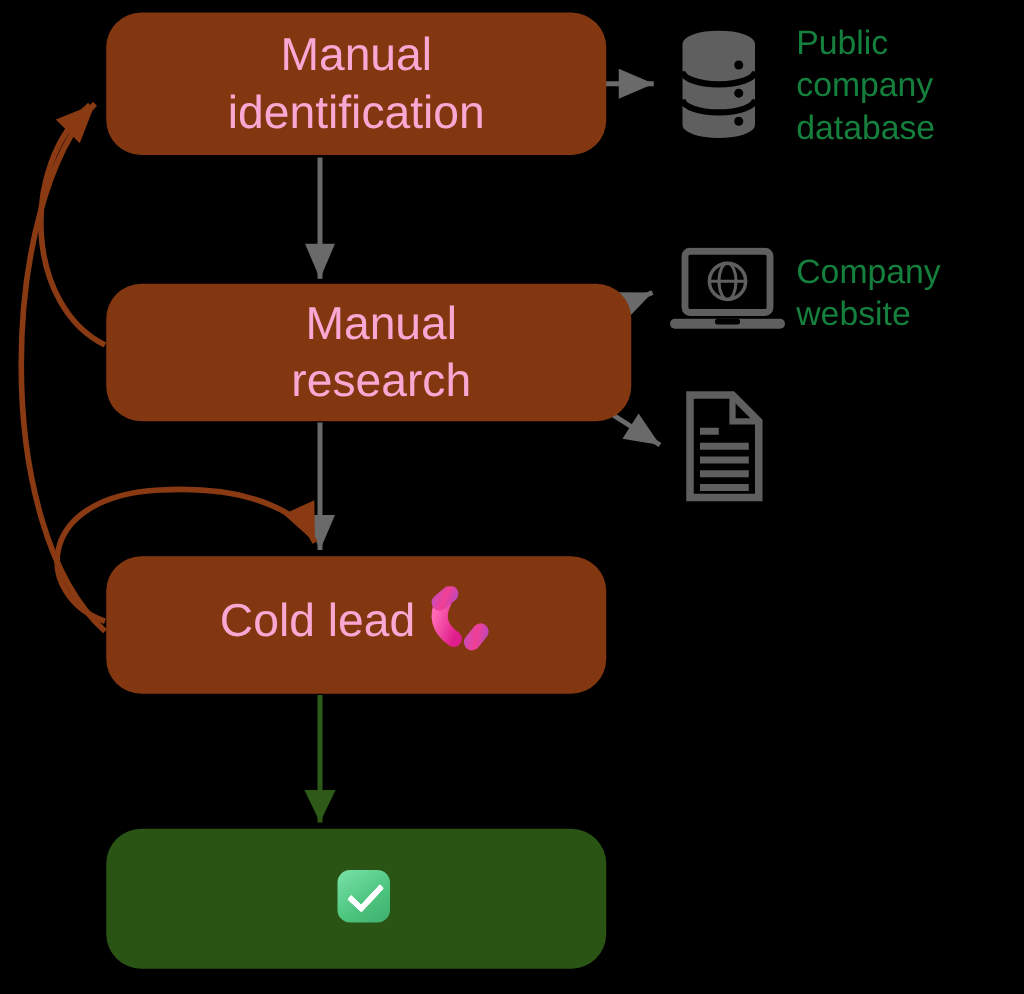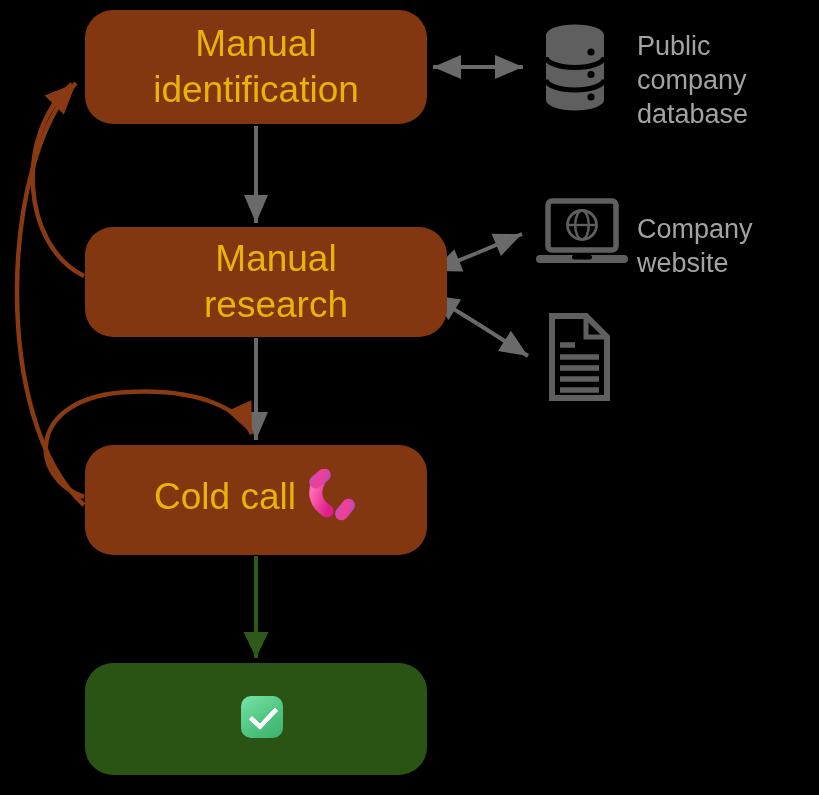--- a/index.html
+++ b/index.html
@@ -2,31 +2,31 @@
 <html><head>
 <meta charset="utf-8">
 <style>
   html,body{margin:0;padding:0;background:#000;}
   body{font-family:"Liberation Sans", sans-serif;}
   .canvas{
     position:relative;width:819px;height:795px;background:#000;overflow:hidden;
   }
   .overlay{position:absolute;left:0;top:0;z-index:1;}
   .node{
-    position:absolute;left:85px;width:342px;z-index:2;
+    position:absolute;left:85px;width:400px;z-index:2;
     border-radius:28px;display:flex;align-items:center;justify-content:center;
-    color:#eab308;font-size:37px;line-height:1.24;text-align:center;
+    color:#f9a8d4;font-size:37px;line-height:1.24;text-align:center;
   }
   .node-brown{background:#833711;}
   .node-green{background:#2A5414;}
   .node-inner{width:262px;}
   .node-inner-narrow{width:248px;}
   .res-icon{position:absolute;z-index:2;}
   .res-label{
-    position:absolute;z-index:2;color:#a3a3a3;font-size:27px;line-height:34px;margin-top:12px;
+    position:absolute;z-index:2;color:#15803d;font-size:27px;line-height:34px;
   }
   .phone-icon{display:inline-block;vertical-align:-12px;margin-left:10px;}
   .check-icon{
     display:inline-block;width:42px;height:42px;vertical-align:-7px;margin-left:12px;
     border-radius:10px;background:linear-gradient(145deg,#79e2a9 0%,#4cc47e 60%,#3fae6d 100%);
     position:relative;
   }
   .check-icon::after{
     content:"";position:absolute;left:9px;top:11px;width:22px;height:11px;
     border-left:5px solid #fff;border-bottom:5px solid #fff;
@@ -71,21 +71,21 @@
 
   <div class="node node-brown" style="top:10px;height:114px;">
     <div class="node-inner">Manual identification</div>
   </div>
 
   <div class="node node-brown" style="top:227px;height:110px;padding-left:20px;">
     <div class="node-inner">Manual research</div>
   </div>
 
   <div class="node node-brown" style="top:445px;height:110px;">
-    <div class="node-inner"><span>Cold call</span><span class="phone-icon">
+    <div class="node-inner"><span>Cold lead</span><span class="phone-icon">
       <svg width="52" height="52" viewBox="0 0 52 52">
         <defs>
           <linearGradient id="pg1" x1="0" y1="0" x2="1" y2="1">
             <stop offset="0" stop-color="#ff6ab5"></stop>
                 <stop offset="1" stop-color="#e01d8c"></stop>
           </linearGradient>
           <linearGradient id="pg2" x1="0" y1="0" x2="1" y2="1">
             <stop offset="0" stop-color="#c24ec2"></stop>
                 <stop offset="0.5" stop-color="#f23f94"></stop>
                 <stop offset="1" stop-color="#b04ac6"></stop>

